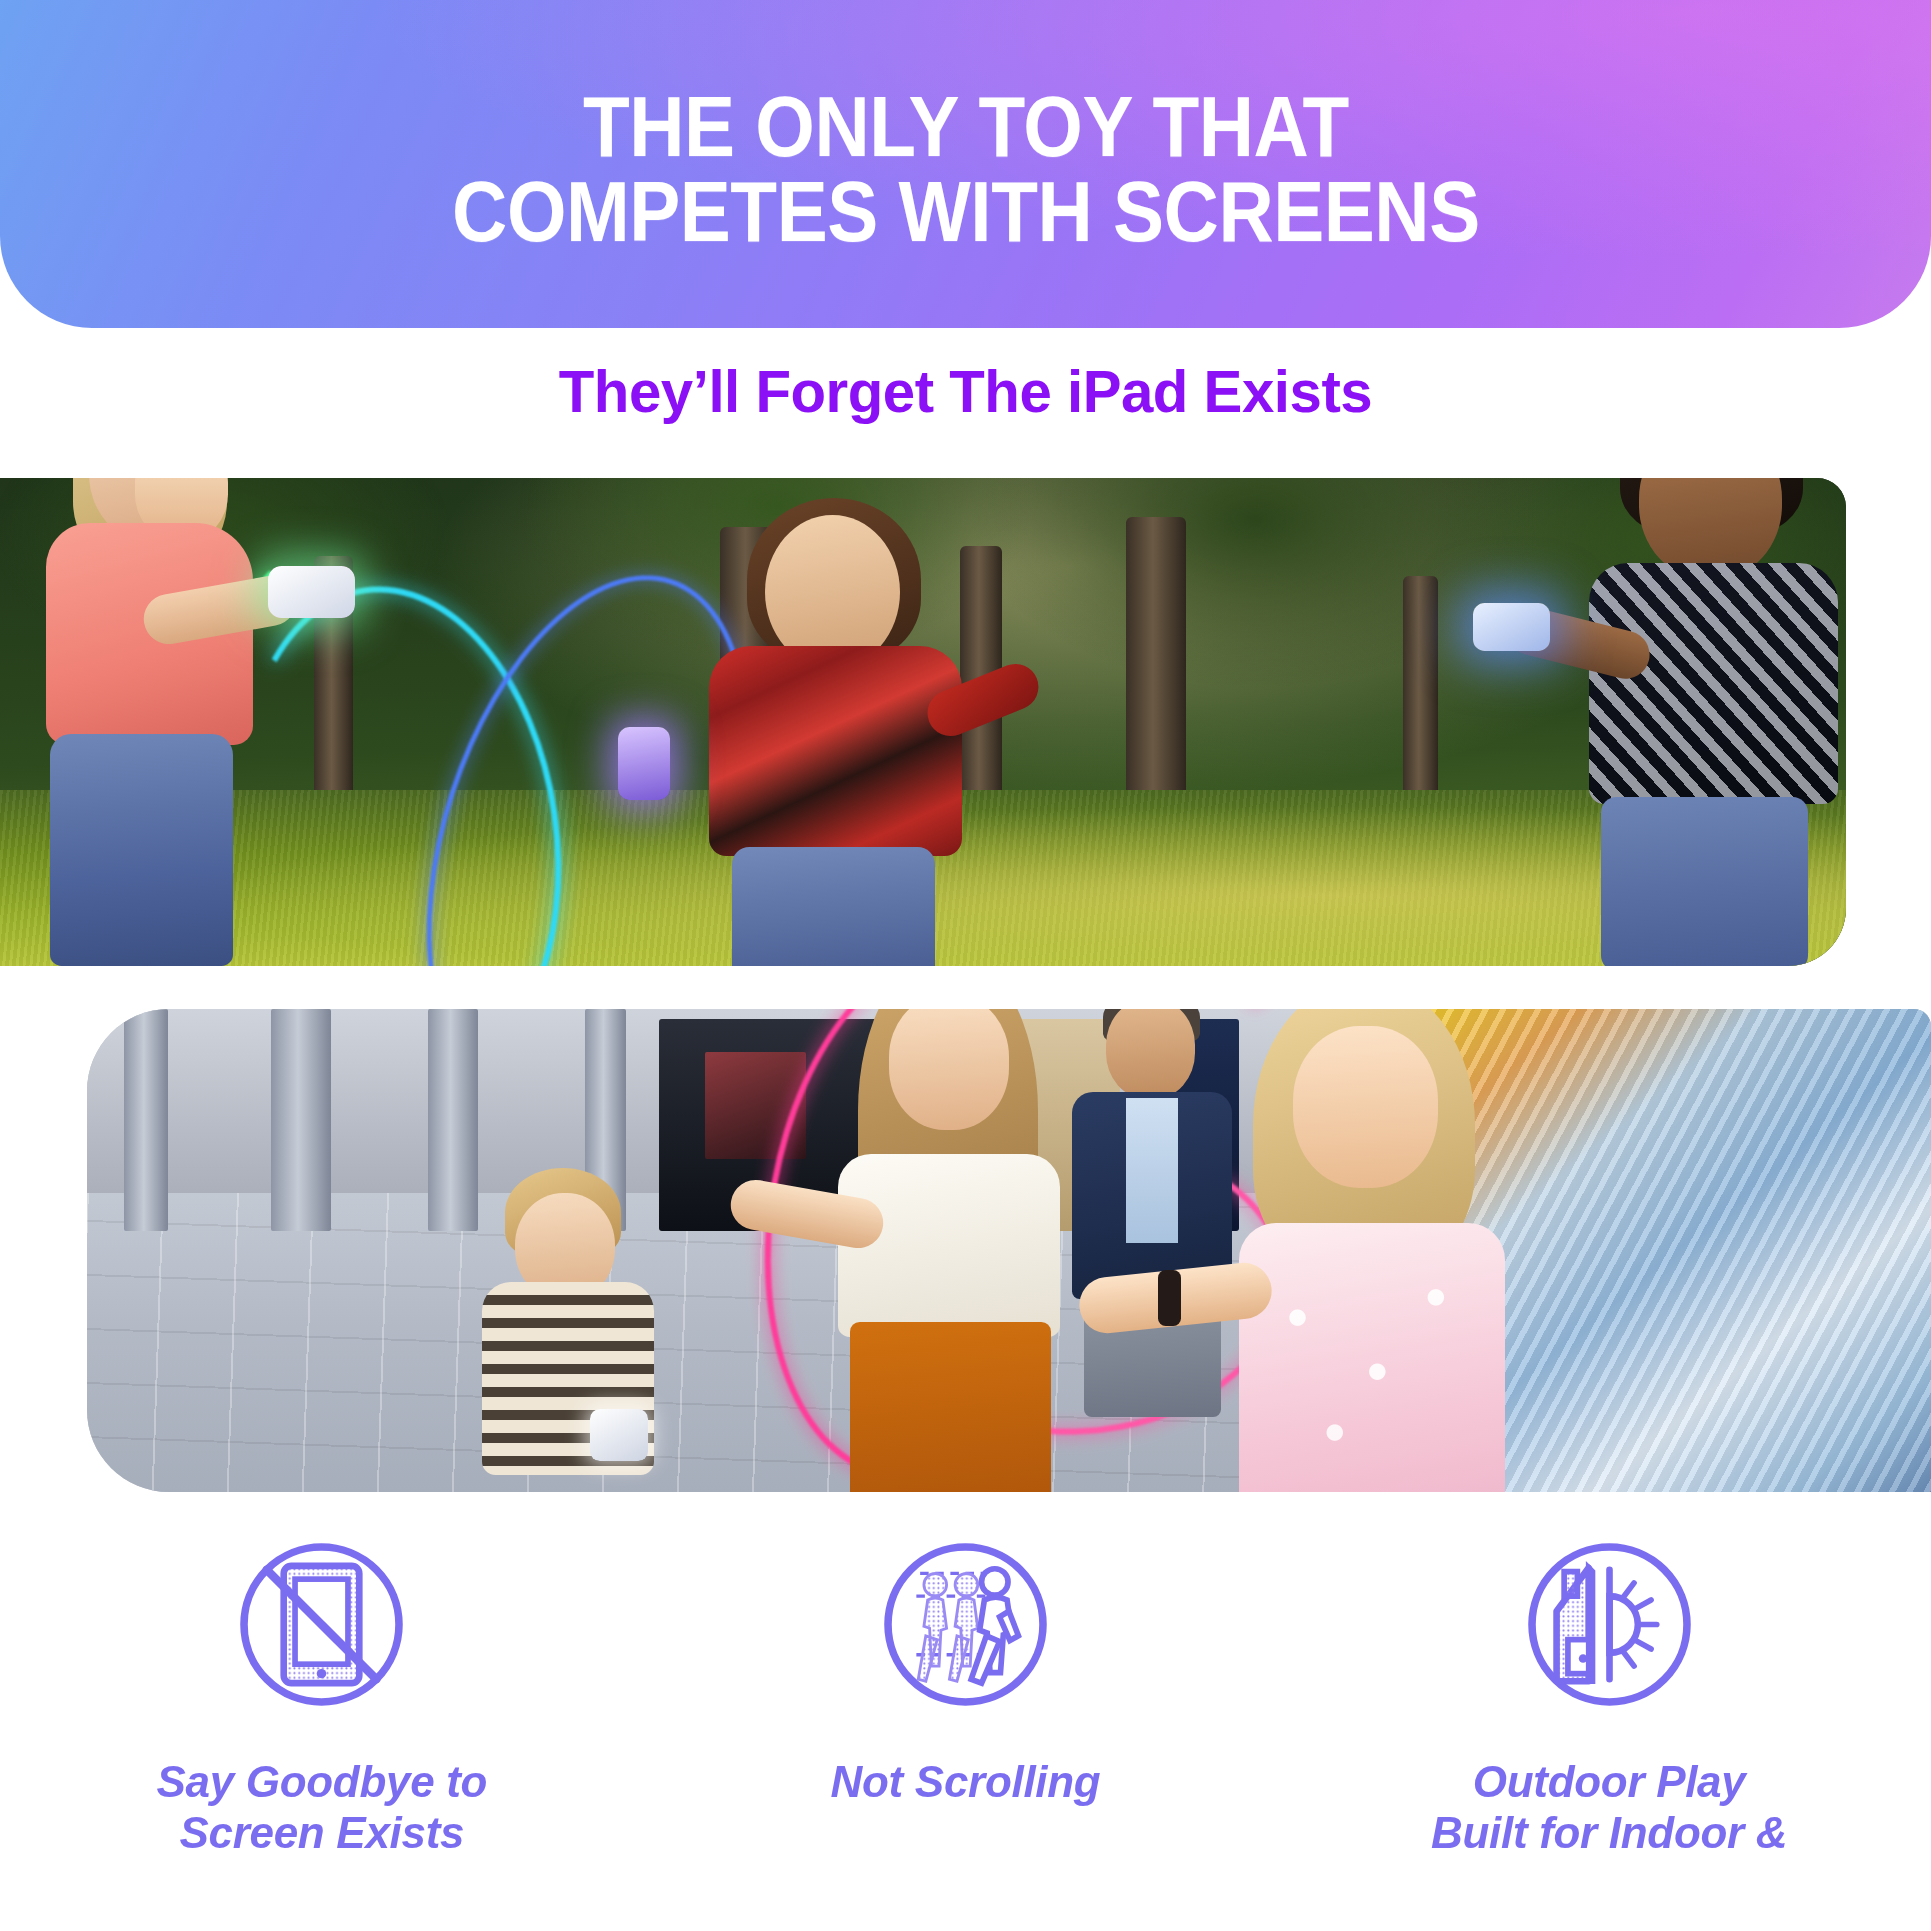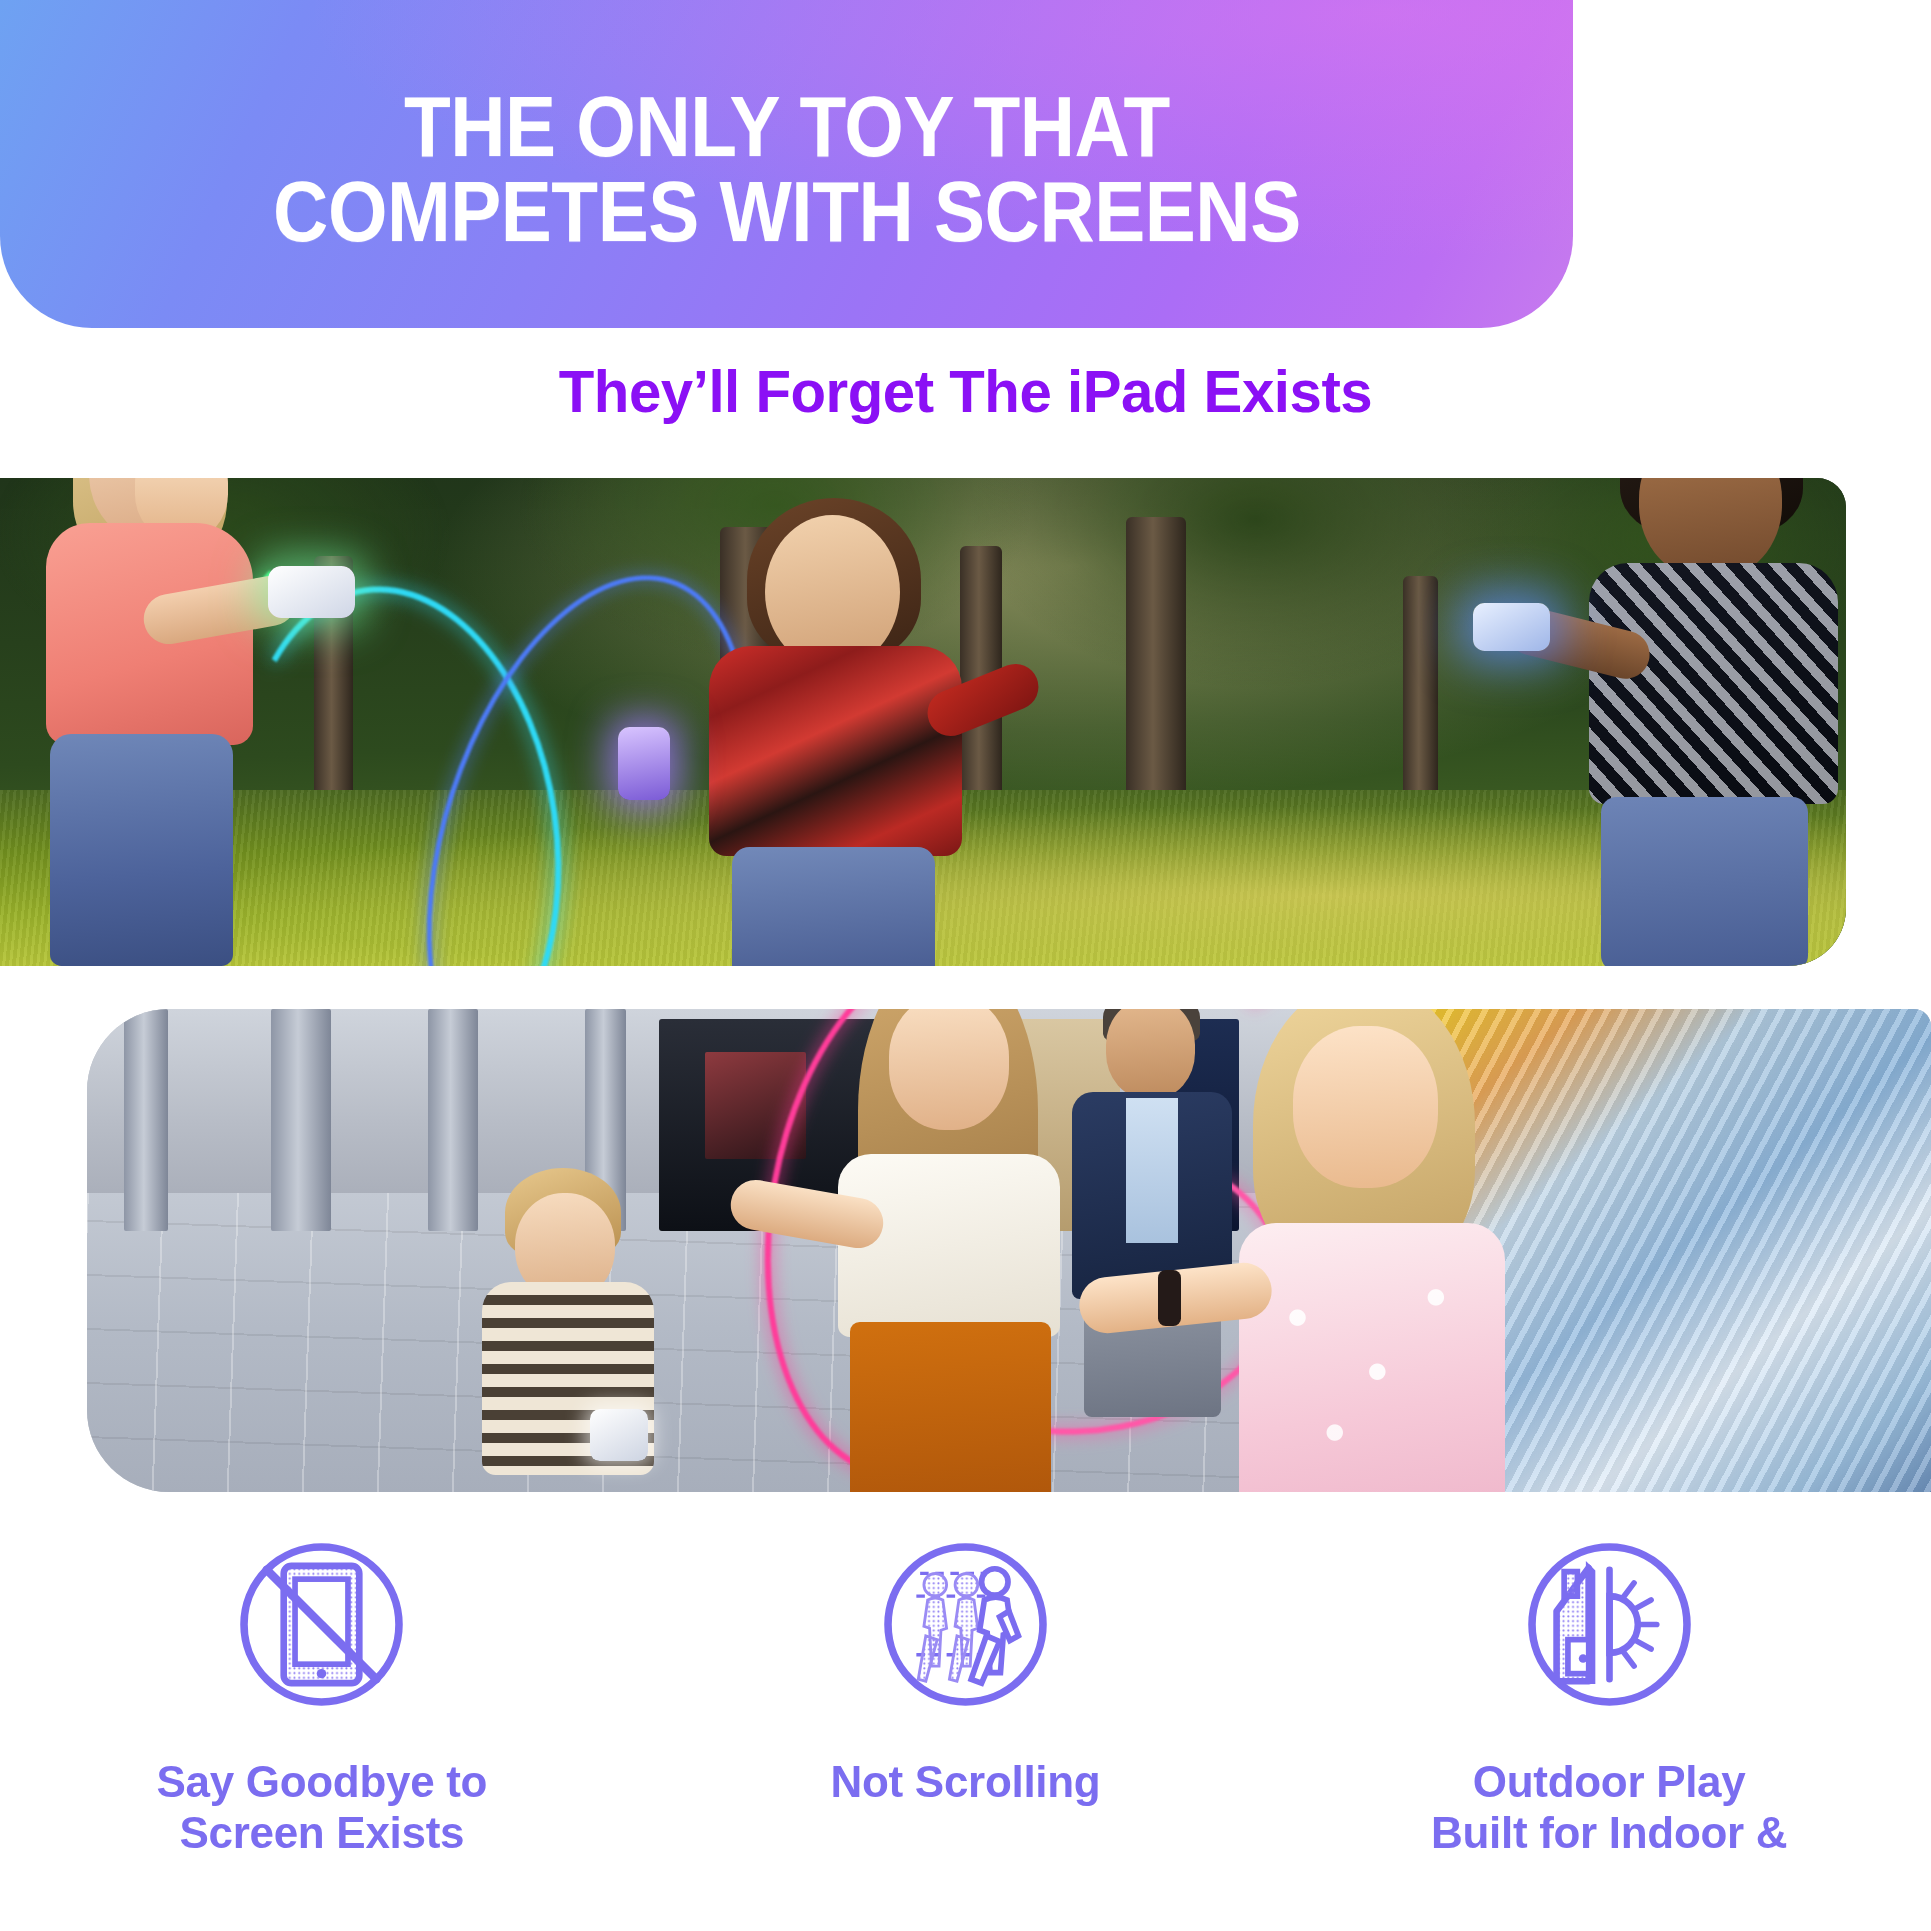--- a/index.html
+++ b/index.html
@@ -6,21 +6,21 @@
   html, body {
     width:1931px; height:1931px;
     background:#ffffff;
     font-family:"Liberation Sans", sans-serif;
     overflow:hidden;
   }
   .page { position:relative; width:1931px; height:1931px; background:#fff; }
 
   
   .header-banner {
-    position:absolute; left:0; top:0; width:1573px; height:328px;
+    position:absolute; left:0; top:0; width:1931px; height:328px;
     border-bottom-left-radius:92px;
     border-bottom-right-radius:92px;
     background:linear-gradient(115deg,
         #6EA2F2 0%, #7B8BF5 18%, #8A80F6 38%,
         #9B74F6 58%, #AB6DF6 76%, #BB6EF3 90%, #C77BEE 100%);
     overflow:hidden;
     display:flex; align-items:center; justify-content:center;
   }
   .header-banner::after{
     content:""; position:absolute; inset:0;
@@ -268,20 +268,21 @@
   .features{
     position:absolute; left:0; top:1530px; width:1931px;
     display:flex; justify-content:space-around; align-items:flex-start;
   }
   .feature{ width:541px; display:flex; flex-direction:column; align-items:center; }
   .icon-circle{ width:189px; height:189px; }
   .feature-label{
     margin-top:37px; text-align:center;
     color:#7b6df0; font-weight:700; font-size:44px; line-height:1.16;
     letter-spacing:-0.3px;
+    font-style:italic;
   }
   .feature-label .ln{ display:block; }
 </style>
 </head>
 <body>
 
 <div class="page">
 
   <div class="header-banner">
     <div class="headline">

